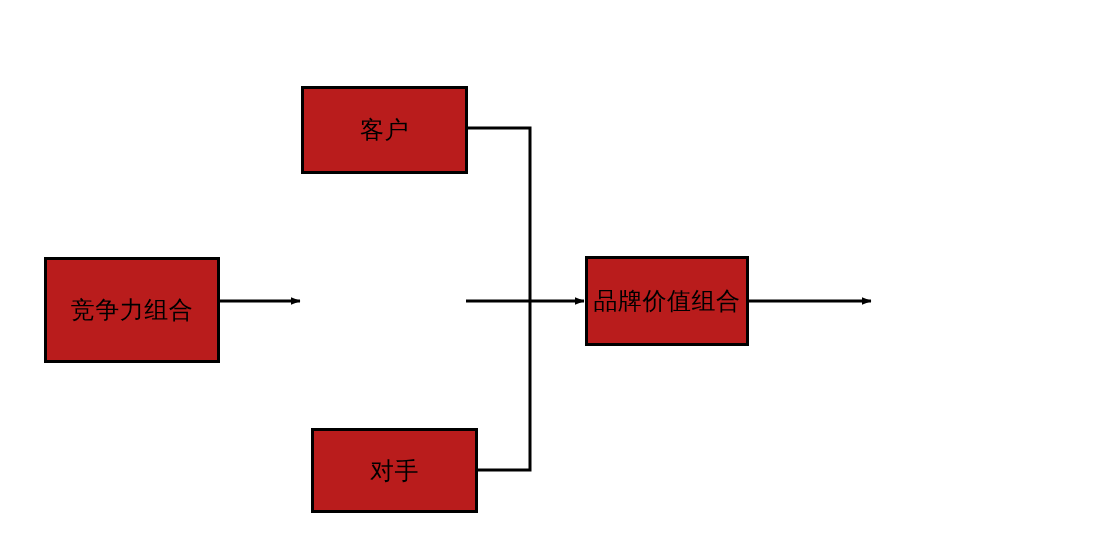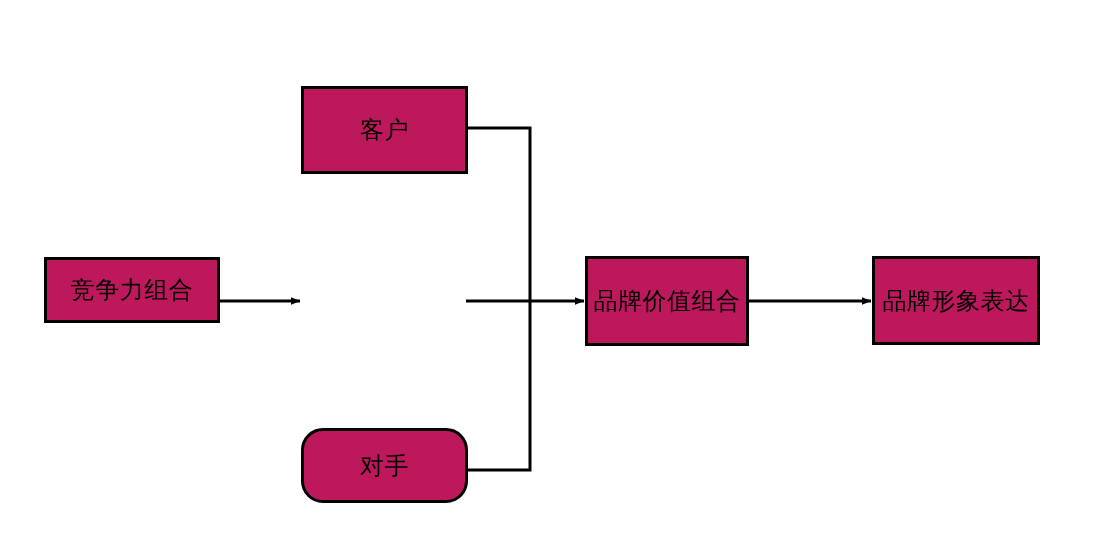--- a/index.html
+++ b/index.html
@@ -13,21 +13,21 @@
   #canvas {
     position: relative;
     width: 1098px;
     height: 556px;
     background: #ffffff;
     overflow: hidden;
   }
   .node {
     position: absolute;
     box-sizing: border-box;
-    background: #be185d;
+    background: #b91c1c;
     border: 3px solid #000000;
     display: flex;
     align-items: center;
     justify-content: center;
   }
   .node-label {
     font-size: 24px;
     line-height: 1;
     color: #000000;
     letter-spacing: 0.5px;
@@ -68,30 +68,27 @@
 
     <path class="edge-path" d="M 466,301 L 584,301" marker-end="url(#arrowhead)"></path>
 
     <path class="edge-path" d="M 749,301 L 871,301" marker-end="url(#arrowhead)"></path>
   </svg>
 
   <div class="node" style="left:301px; top:86px; width:167px; height:88px;">
     <span class="node-label">客户</span>
   </div>
 
-  <div class="node" style="left:44px; top:257px; width:176px; height:66px;text-align:right;">
+  <div class="node" style="left:44px; top:257px; width:176px; height:106px;text-align:right;">
     <span class="node-label">竞争力组合</span>
   </div>
 
 
   <div class="node" style="left:585px; top:256px; width:164px; height:90px;align-items:center;">
     <span class="node-label">品牌价值组合</span>
   </div>
 
-  <div class="node" style="left:872px; top:256px; width:168px; height:89px;">
-    <span class="node-label">品牌形象表达</span>
-  </div>
 
-  <div class="node" style="left:301px; top:428px; width:167px; height:75px;border-radius:22px;">
+  <div class="node" style="left:311px; top:428px; width:167px; height:85px;">
     <span class="node-label">对手</span>
   </div>
 
 </div>
 
 </body></html>

